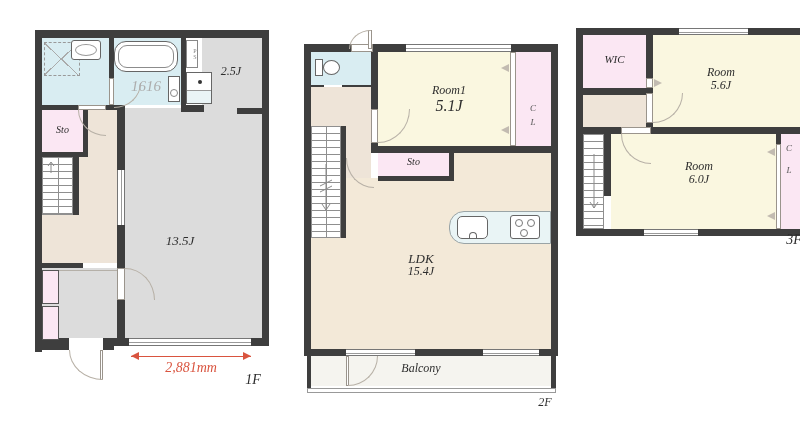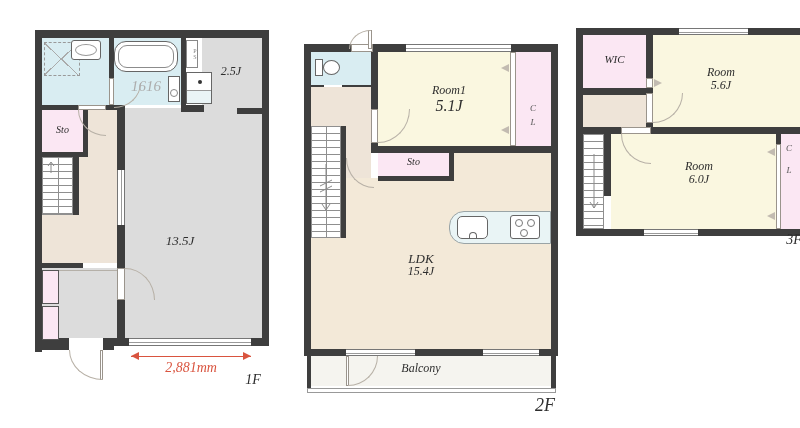--- a/index.html
+++ b/index.html
@@ -192,21 +192,21 @@
     </div>
 
     <div class="lbl" style="left:110px;top:40px;width:70px;font-size:12px;">Room1</div>
     <div class="lbl" style="left:110px;top:53px;width:70px;font-size:16px;">5.1J</div>
     <div class="lbl" style="left:219px;top:60px;width:20px;font-size:9px;color:#555;">C</div>
     <div class="lbl" style="left:219px;top:74px;width:20px;font-size:9px;color:#555;">L</div>
     <div class="lbl" style="left:74px;top:112px;width:71px;font-size:10px;">Sto</div>
     <div class="lbl" style="left:87px;top:208px;width:60px;font-size:13px;">LDK</div>
     <div class="lbl" style="left:87px;top:221px;width:60px;font-size:12px;">15.4J</div>
     <div class="lbl" style="left:77px;top:318px;width:80px;font-size:12px;">Balcony</div>
-    <div class="lbl" style="left:226px;top:352px;width:30px;font-size:18px;">2F</div>
+    <div class="lbl" style="left:226px;top:352px;width:30px;font-size:12px;">2F</div>
   </div>
 
   <div class="plan" id="f3" style="left:555px;top:28px;width:234px;height:208px;">
 
     <div class="room" style="left:7px;top:7px;width:63px;height:53px;background:#fbe7f3;"></div>
     <div class="room" style="left:7px;top:67px;width:63px;height:32px;background:#eee4d8;"></div>
     <div class="room" style="left:77px;top:7px;width:150px;height:92px;background:#faf7e0;"></div>
     <div class="room" style="left:35px;top:106px;width:165px;height:95px;background:#faf7e0;"></div>
     <div class="room" style="left:205px;top:106px;width:22px;height:95px;background:#fbe7f3;"></div>
 

